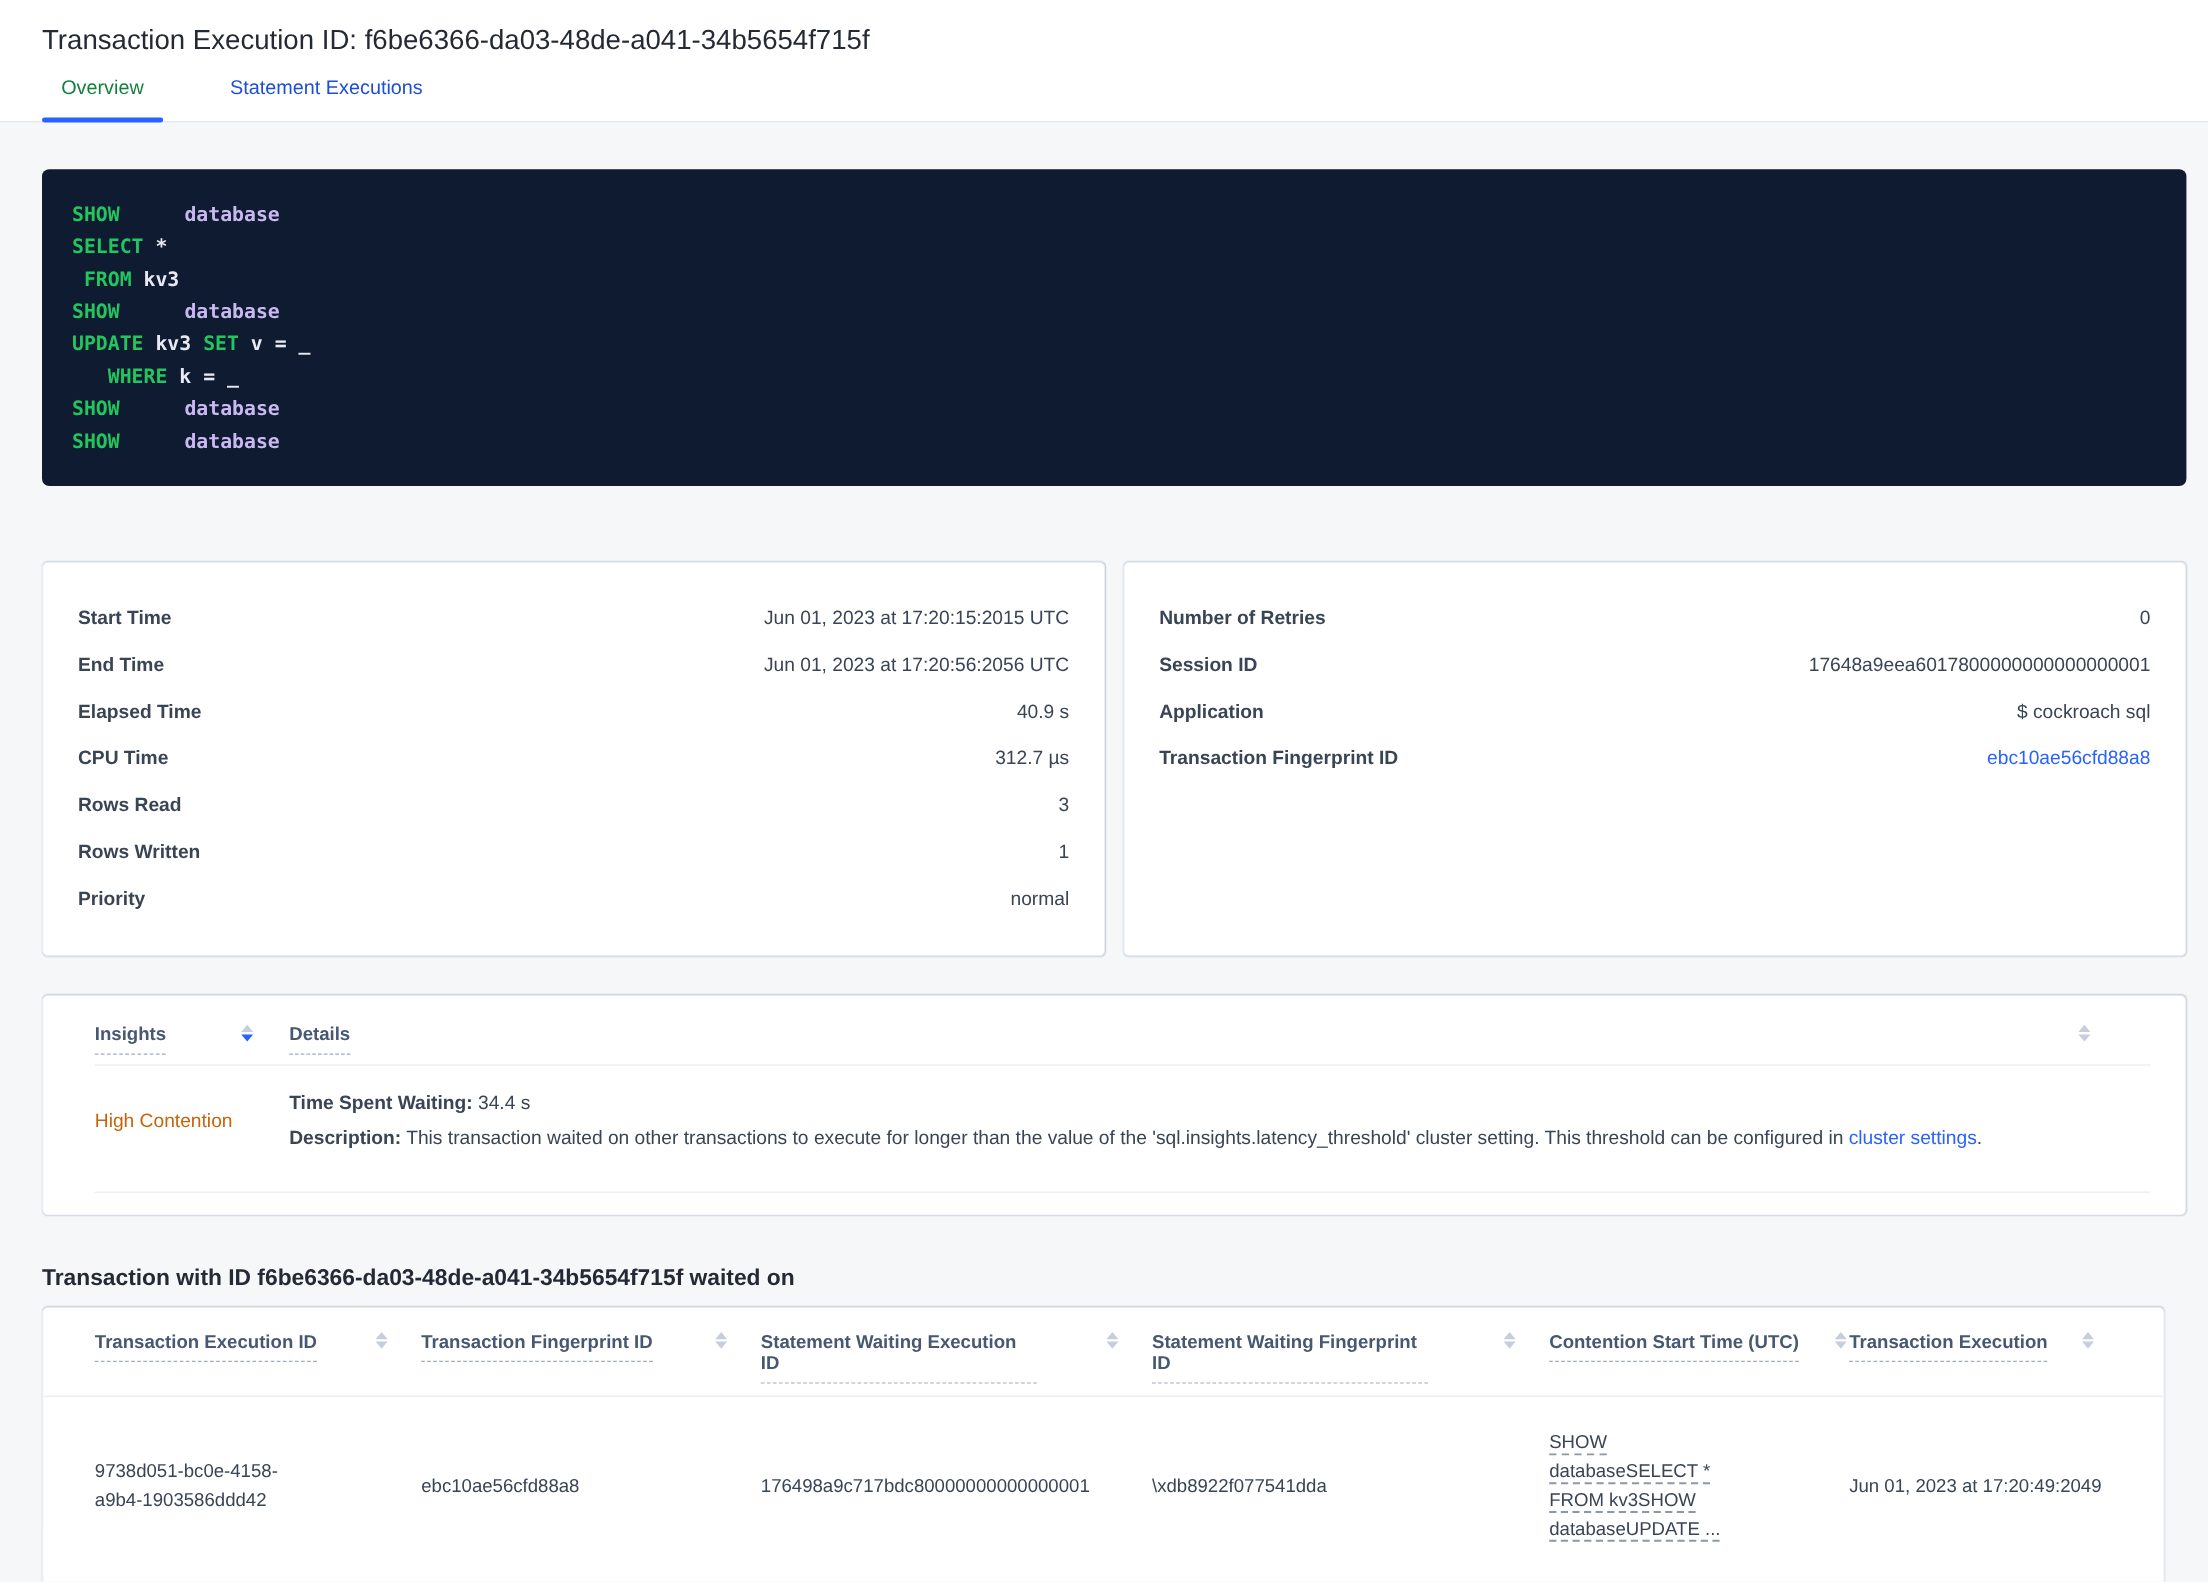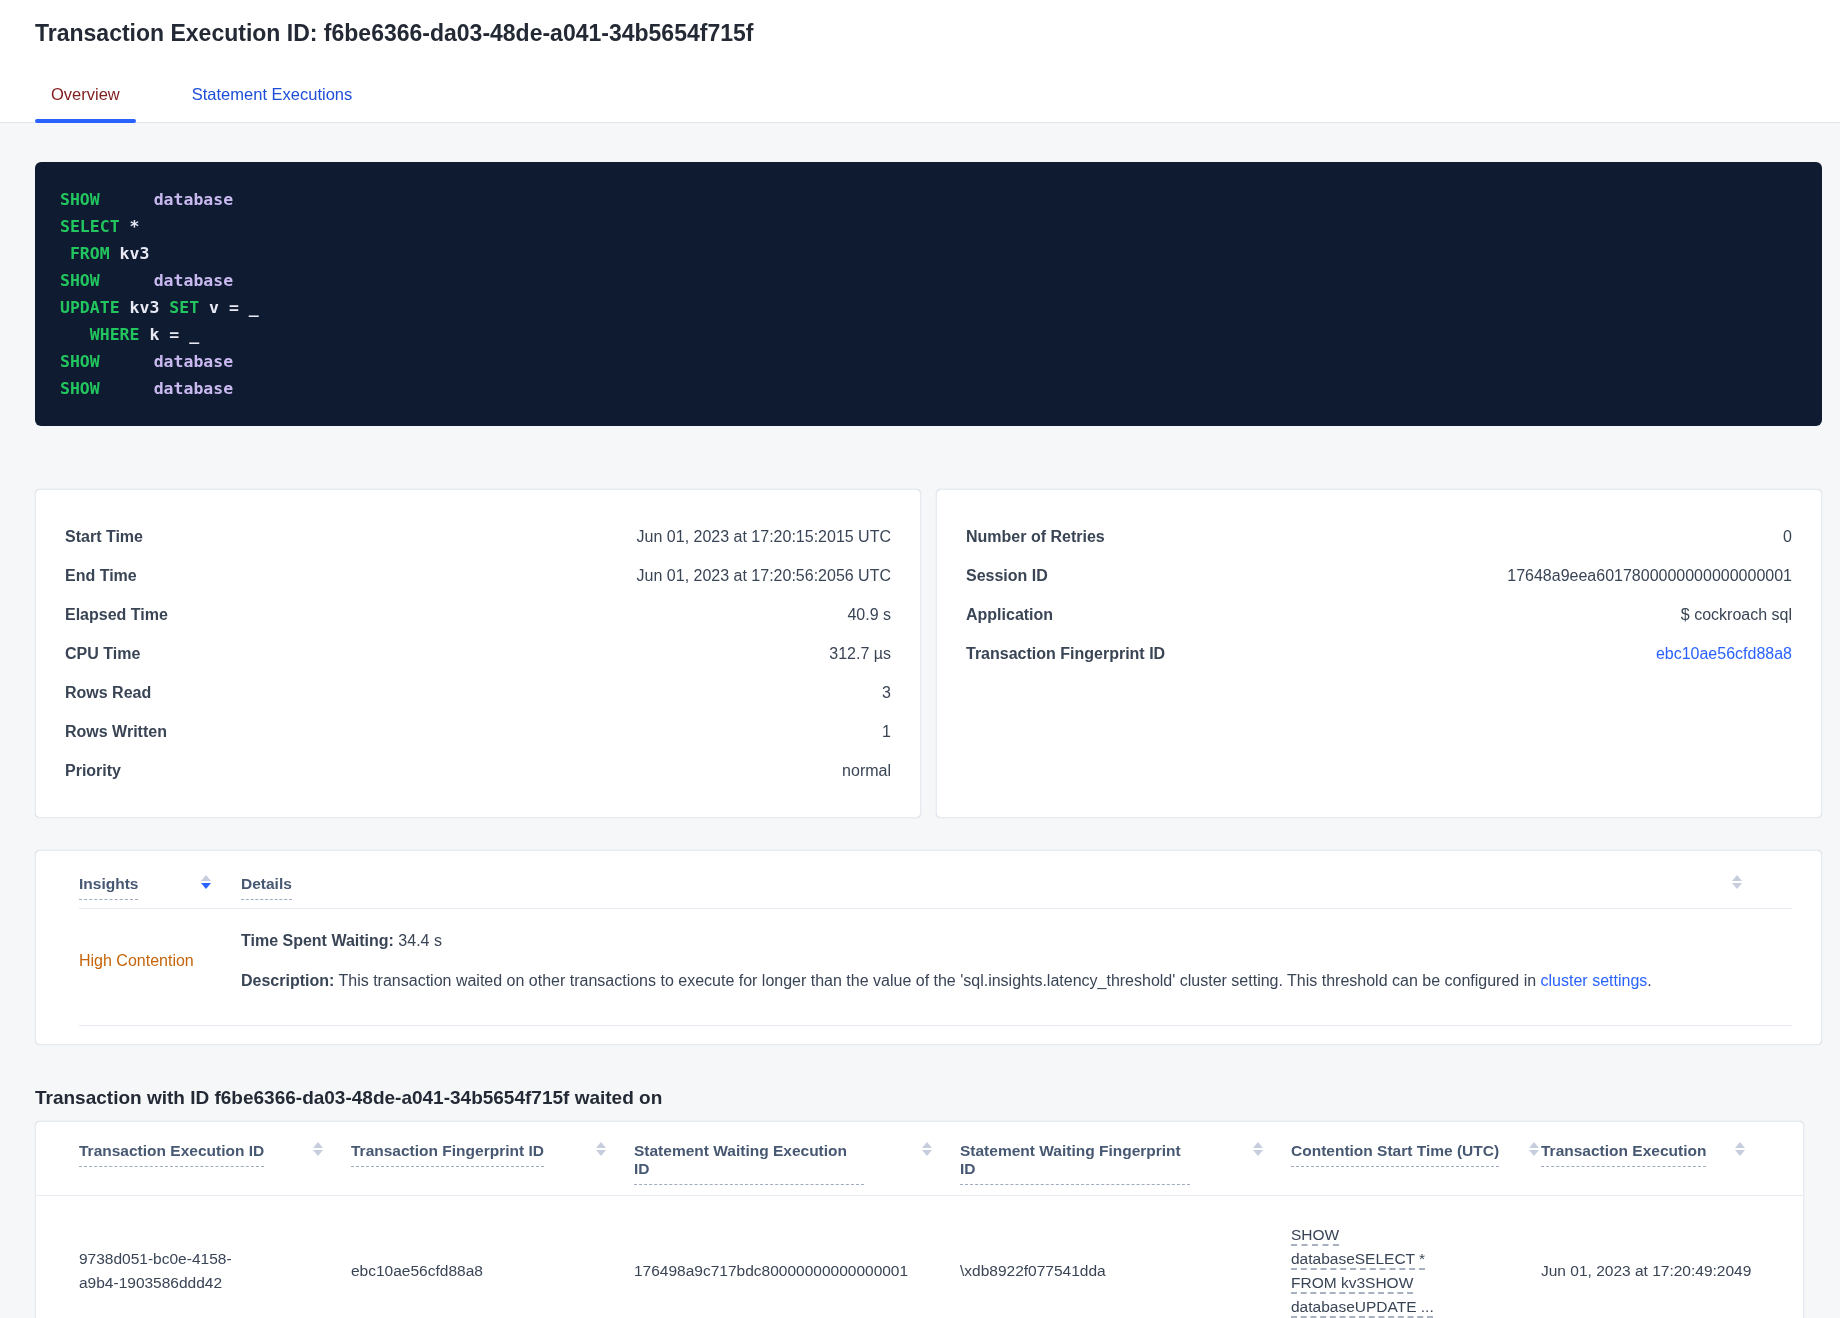--- a/index.html
+++ b/index.html
@@ -5,24 +5,24 @@
   * { box-sizing: border-box; }
   html,body { margin:0; padding:0; }
   body {
     width:1840px; height:1318px; overflow:hidden;
     background:#f5f7f9;
     font-family:"Liberation Sans", sans-serif;
     color:#394455;
   }
   
   .page-header { background:#fff; padding:20px 35px 0; border-bottom:1px solid #e0e5eb; }
-  .page-title { font-size:23px; line-height:27px; font-weight:700; color:#242a35; margin:0 0 38px; }
+  .page-title { font-size:23px; line-height:27px; font-weight:400; color:#242a35; margin:0 0 17px; }
   .tabs { display:flex; }
   .tab { font-size:16.5px; line-height:19px; padding:0 16px 18px; margin-right:40px; color:#1d4ed8; position:relative; cursor:pointer; }
-  .tab.active { color:#7f1d1d; }
+  .tab.active { color:#15803d; }
   .tab.active::after { content:""; position:absolute; left:0; right:0; bottom:-1px; height:4px; background:#2962ff; border-radius:2px; }
   
   .sql-box {
     margin:39px 18px 0 35px; background:#0e1b30; border-radius:6px;
     padding:24px 25px; font-family:"DejaVu Sans Mono", monospace;
     font-size:16.5px; line-height:27px; font-weight:700;
   }
   .sql-line { white-space:pre; }
   .kw { color:#22c55e; }
   .db { color:#c9b9f0;padding-left:44px; }
@@ -43,21 +43,21 @@
   
   .insights-card { margin:32px 18px 0 35px; padding:24px 29px 0 43px; }
   .i-head { display:flex; align-items:flex-start; font-size:15.5px; font-weight:700; color:#475872; }
   .i-col1 { width:162px; display:flex; justify-content:space-between; align-items:flex-start; padding-right:30px; }
   .i-col2 { flex:1; display:flex; justify-content:space-between; align-items:flex-start; }
   .dashed { display:inline-block; border-bottom:1px dashed #9fabbe; padding-bottom:6px; }
   .i-divider { border-top:1px solid #e7ecf3; margin-top:8px; }
   .i-body { display:flex; align-items:center; padding:22px 0 26px; font-size:16px; line-height:20px; }
   .insight-name { width:162px; padding-right:30px; color:#c66409; }
   .i-details { flex:1; }
-  .i-details .line1 { margin-bottom:20px; }
+  .i-details .line1 { margin-bottom:9px; }
   .blabel { font-weight:700; color:#394455; }
   .i-bottom-pad { height:18px; }
   
   .waited-heading { margin:42px 18px 0 35px; font-size:19px; line-height:22px; font-weight:700; color:#242a35; }
   .table-card { margin:12px 36px 0 35px; padding:20px 0 0; height:235px; overflow:hidden; }
   .t-grid { display:grid; grid-template-columns:272px 283px 326px 331px 250px 1fr; padding:0 30px 0 43px; }
   .th { display:flex; align-items:flex-start; justify-content:space-between; padding-right:28px; font-size:15.5px; font-weight:700; color:#475872; cursor:pointer; }
   .th.last { padding-right:2px; }
   .th .th-label { max-width:230px; }
   .t-divider { border-top:1px solid #e7ecf3; margin-top:10px; }

